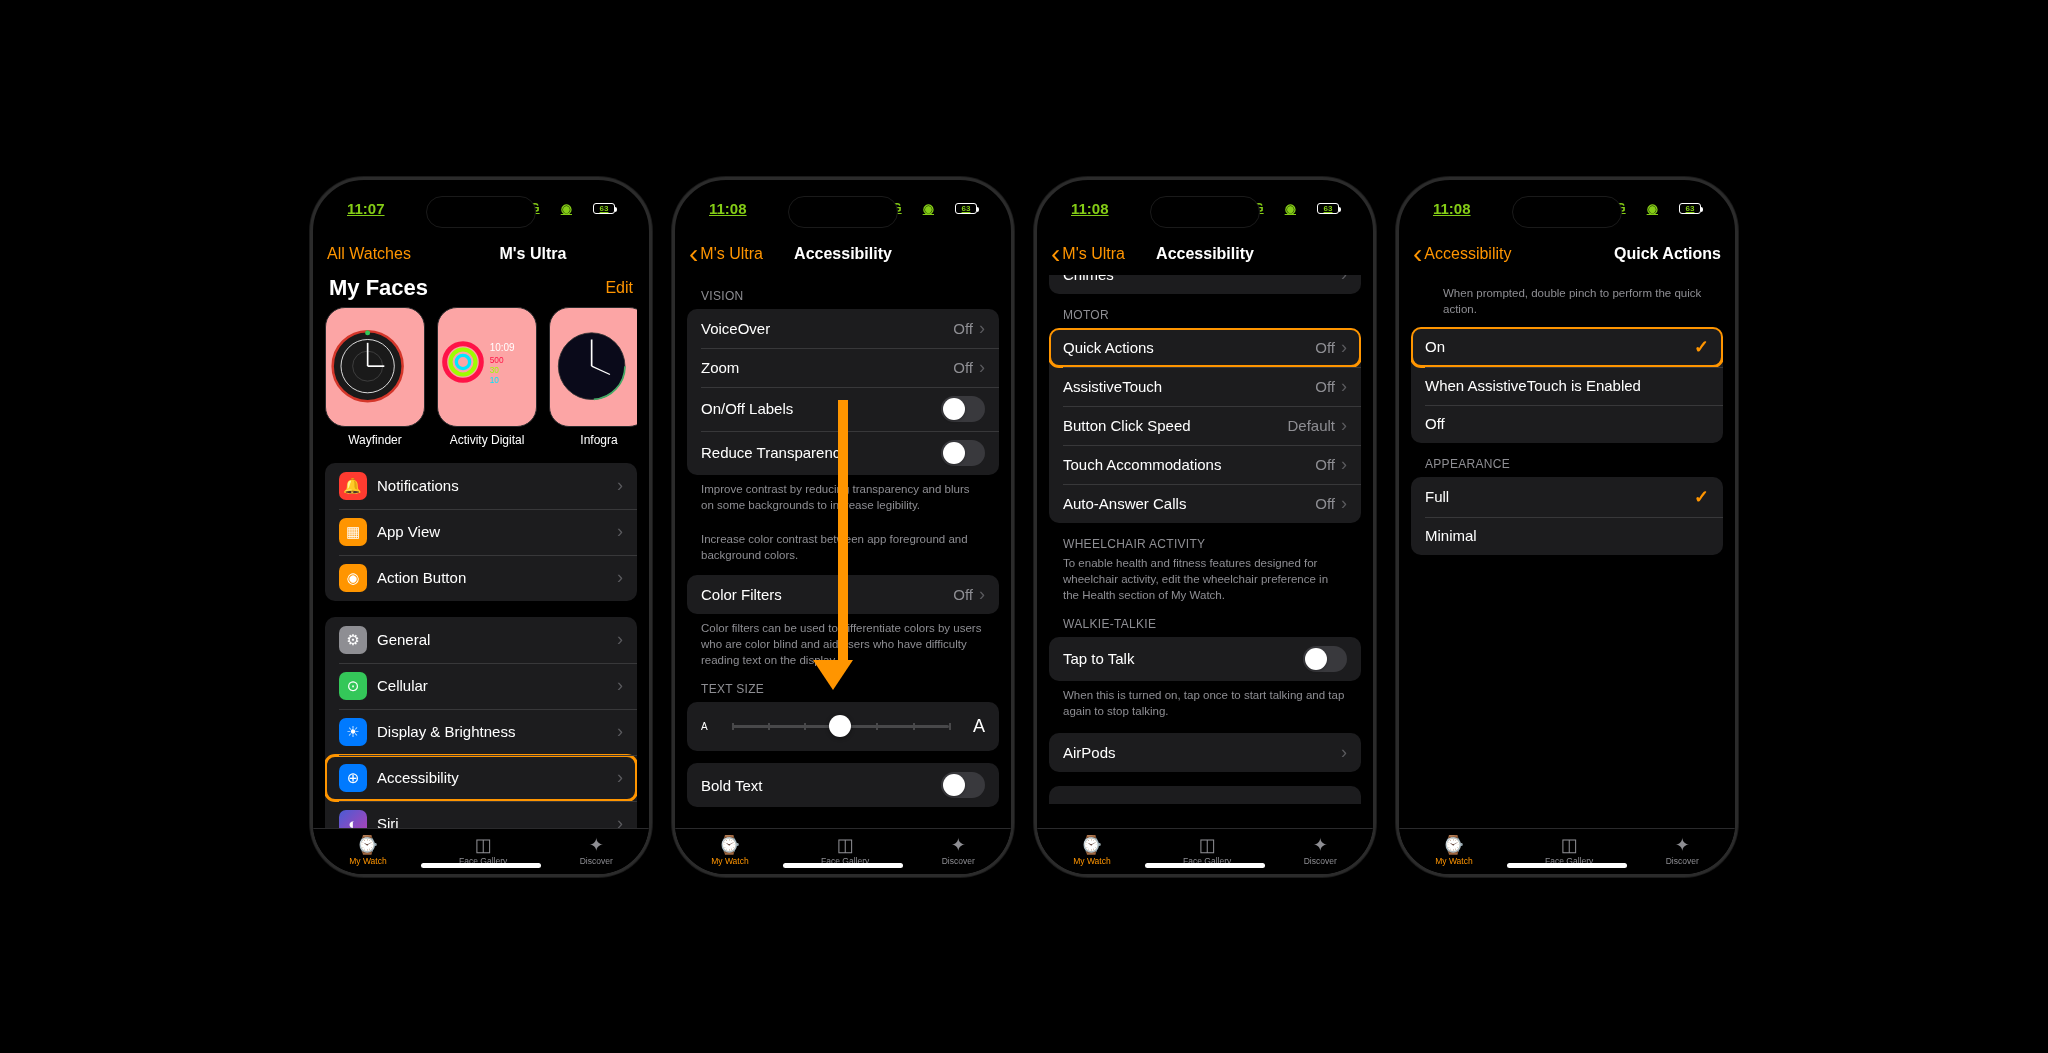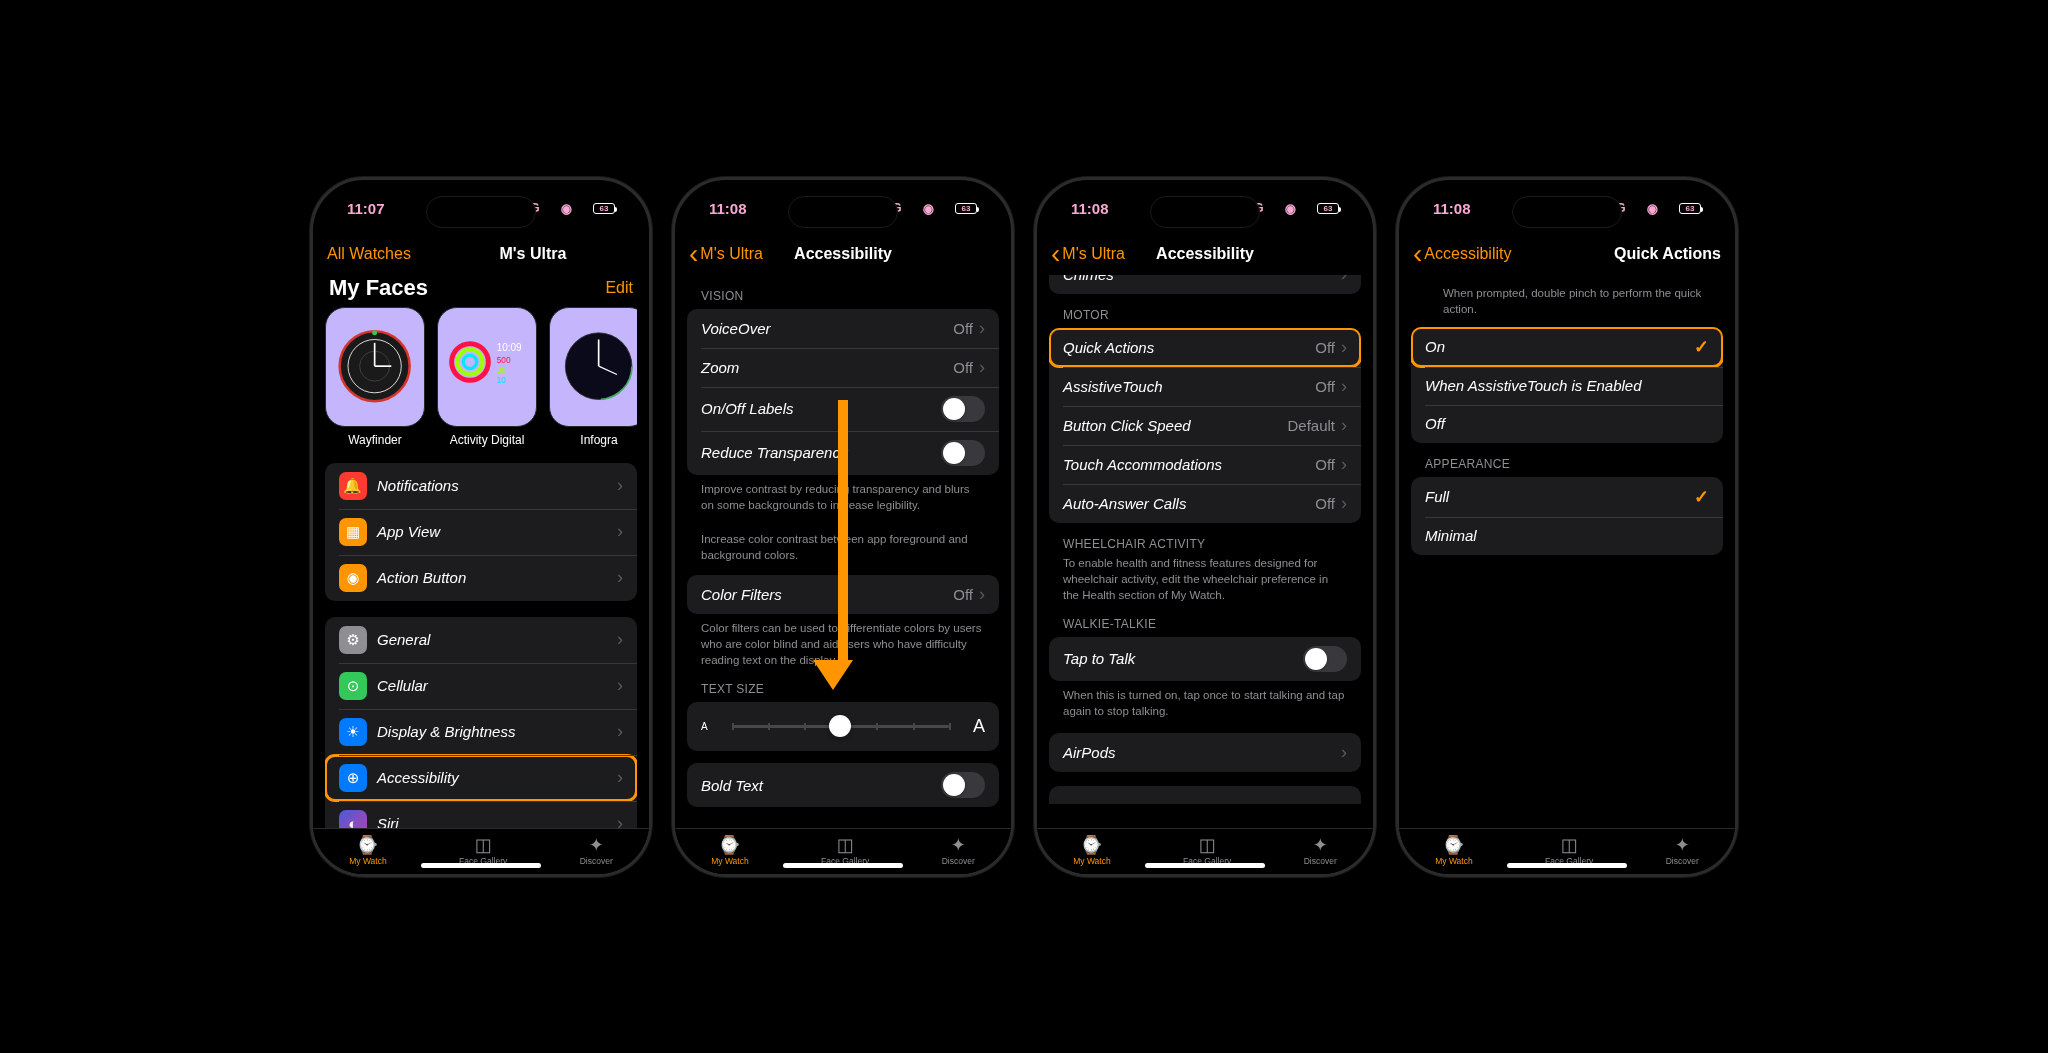--- a/index.html
+++ b/index.html
@@ -1,19 +1,19 @@
 <!DOCTYPE html>
 <html><head>
 <meta charset="utf-8">
 <style>
 *{margin:0;padding:0;box-sizing:border-box;-webkit-font-smoothing:antialiased;}
 body{background:#000;width:2048px;height:1053px;font-family:-apple-system,BlinkMacSystemFont,'Helvetica Neue',sans-serif;display:flex;justify-content:center;align-items:center;gap:20px;}
 .phone{width:342px;height:700px;background:#000;border-radius:54px;border:3px solid #2b2b2b;position:relative;overflow:hidden;box-shadow:0 0 0 1px #1a1a1a;}
 .island{position:absolute;top:16px;left:50%;transform:translateX(-50%);width:110px;height:32px;background:#000;border-radius:18px;z-index:10;border:1px solid #1a1a1a;}
-.status{position:absolute;top:20px;left:0;right:0;display:flex;justify-content:space-between;padding:0 34px;z-index:5;color:#f9a8d4;font-size:15px;font-weight:600;}
+.status{position:absolute;top:20px;left:0;right:0;display:flex;justify-content:space-between;padding:0 34px;z-index:5;color:#84cc16;font-size:15px;font-weight:600;text-decoration:underline;}
 .status-right{display:flex;align-items:center;gap:21px;font-size:12px;}
 .signal{display:flex;gap:1.5px;align-items:flex-end;}
 .signal span{width:3px;background:#fff;border-radius:1px;}
 .signal span:nth-child(1){height:4px;}.signal span:nth-child(2){height:6px;}.signal span:nth-child(3){height:8px;}.signal span:nth-child(4){height:10px;}
 .wifi{font-size:13px;}
 .battery{border:1px solid #fff;border-radius:3px;width:22px;height:11px;position:relative;display:flex;align-items:center;justify-content:center;font-size:8px;font-weight:700;padding-left:0;}
 .battery::after{content:"";position:absolute;right:-3px;top:3px;width:2px;height:5px;background:#fff;border-radius:0 2px 2px 0;}
 .screen{position:absolute;top:55px;left:0;right:0;bottom:0;background:#000;overflow:hidden;}
 .nav{display:flex;justify-content:space-between;align-items:center;padding:4px 14px 6px;height:40px;gap:28px;}
 .nav-back{display:flex;align-items:center;color:#ff9500;font-size:16px;gap:2px;}
@@ -21,32 +21,32 @@
 .nav-title{color:#fff;font-size:16px;font-weight:600;position:absolute;left:0;right:0;text-align:center;pointer-events:none;}
 .nav-edit{color:#ff9500;font-size:16px;}
 .nav-left{color:#ff9500;font-size:16px;}
 .content{position:absolute;top:40px;left:0;right:0;bottom:46px;overflow:hidden;padding:0 12px;}
 .section-hdr{color:#8e8e93;font-size:12px;font-weight:400;text-transform:uppercase;margin:14px 0 6px 14px;letter-spacing:0.3px;}
 .section-note{color:#8e8e93;font-size:11.5px;margin:6px 14px 0;line-height:1.4;}
 .group{background:#1c1c1e;border-radius:10px;overflow:hidden;}
 .row{display:flex;align-items:center;padding:9px 14px;min-height:38px;color:#fff;font-size:15px;position:relative;}
 .row+.row::before{content:"";position:absolute;top:0;left:14px;right:0;height:0.5px;background:#38383a;}
 .row-icon{width:28px;height:28px;border-radius:7px;display:flex;align-items:center;justify-content:center;margin-right:10px;font-size:15px;flex-shrink:0;}
-.row-label{flex:1;font-style:italic;}
+.row-label{flex:1;}
 .row-value{color:#8e8e93;font-size:15px;margin-right:6px;}
 .chevron{color:#5a5a5e;font-size:18px;font-weight:300;}
 .toggle{width:44px;height:26px;background:#39393d;border-radius:13px;position:relative;}
 .toggle::after{content:"";position:absolute;width:22px;height:22px;background:#fff;border-radius:50%;top:2px;left:2px;box-shadow:0 1px 3px rgba(0,0,0,0.3);}
 .highlight{outline:3.5px solid #ff9500;outline-offset:-2px;border-radius:10px;}
 .tabbar{position:absolute;bottom:0;left:0;right:0;height:46px;display:flex;justify-content:space-around;align-items:center;background:rgba(0,0,0,0.8);border-top:0.5px solid #2a2a2c;}
 .tab{display:flex;flex-direction:column;align-items:center;gap:2px;color:#8e8e93;font-size:8.5px;}
 .tab.active{color:#ff9500;}
 .tab-icon{font-size:18px;line-height:1;}
 .home-ind{position:absolute;bottom:6px;left:50%;transform:translateX(-50%);width:120px;height:4.5px;background:#fff;border-radius:3px;z-index:20;}
-.face{width:100px;height:120px;background:#c4b5fd;border-radius:20px;border:1px solid #2a2a2c;display:flex;align-items:center;justify-content:center;color:#555;font-size:10px;}
+.face{width:100px;height:120px;background:#fca5a5;border-radius:20px;border:1px solid #2a2a2c;display:flex;align-items:center;justify-content:flex-start;color:#555;font-size:10px;}
 .faces{display:flex;gap:12px;margin-top:6px;overflow:hidden;}
 .face-col{display:flex;flex-direction:column;align-items:center;gap:6px;}
 .face-name{color:#fff;font-size:12px;}
 .slider-row{padding:14px;}
 .slider-track{height:3px;background:#48484a;border-radius:2px;position:relative;margin:0 16px;}
 .slider-track .tick{position:absolute;width:2px;height:7px;background:#48484a;top:-2px;}
 .slider-thumb{position:absolute;width:22px;height:22px;background:#fff;border-radius:50%;top:-10px;box-shadow:0 1px 4px rgba(0,0,0,0.4);}
 .slider-row-wrap{display:flex;align-items:center;gap:8px;color:#fff;}
 .arrow{position:absolute;width:30px;z-index:50;}
 .arrow-line{width:10px;height:260px;background:#ff9500;margin:0 auto;}

